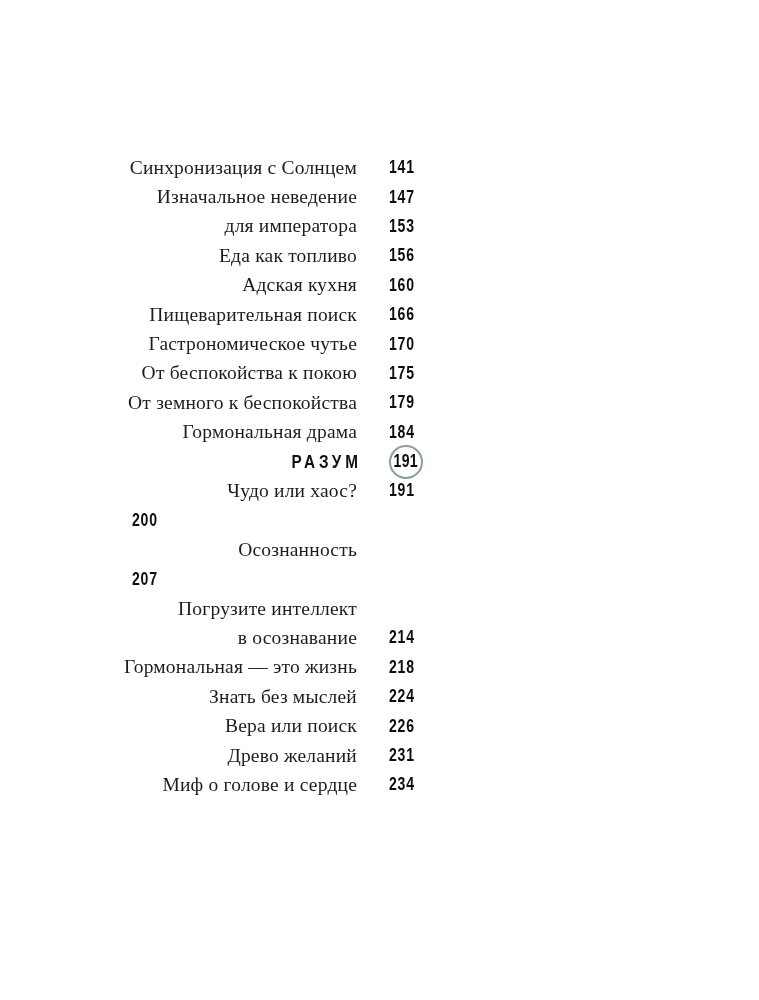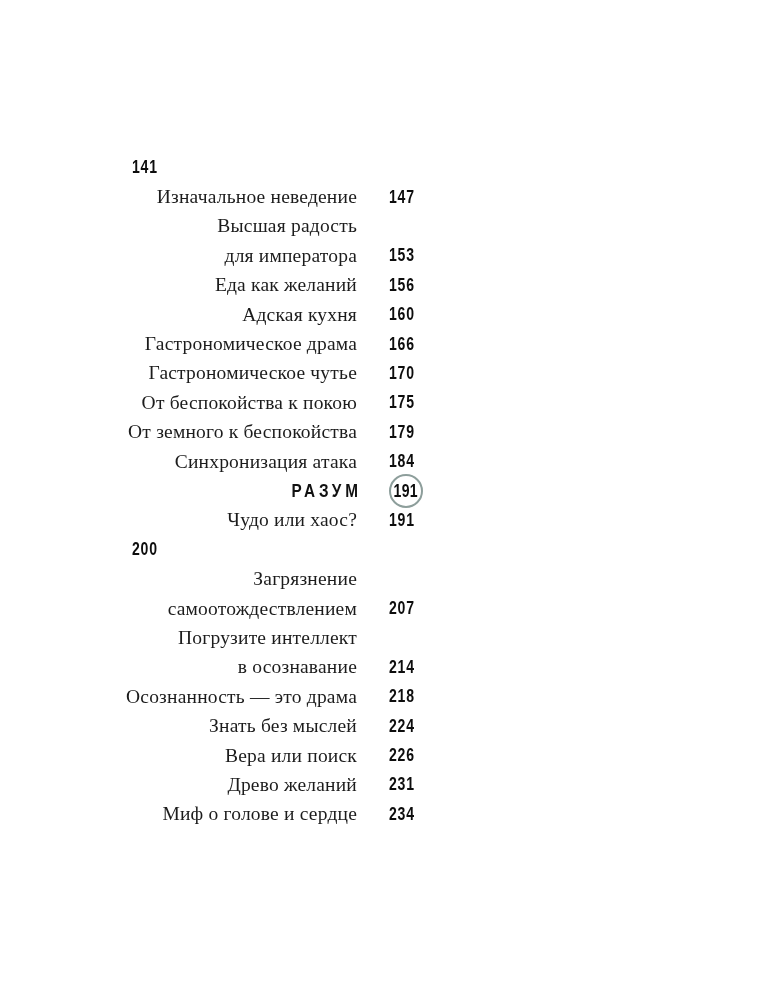--- a/index.html
+++ b/index.html
@@ -84,20 +84,23 @@
     margin-right: -0.5px;
   }
 </style>
 </head>
 <body style="background: rgb(255, 255, 255);">
 
 <main class="book-page">
   <div class="toc" id="toc">
       <div class="entry">
         <div class="line">
+    <div class="title-cell">
+      <span class="title-text">Синхронизация с Солнцем</span>
+    </div>
     <div class="num-cell">
       <span class="circle-wrap">
         <span class="pagenum">141</span>
       </span>
     </div>
   </div>
       </div>
       <div class="entry">
         <div class="line">
     <div class="title-cell">
@@ -106,43 +109,33 @@
     <div class="num-cell">
       <span class="circle-wrap">
         <span class="pagenum">147</span>
       </span>
     </div>
   </div>
       </div>
       <div class="entry">
         <div class="line">
     <div class="title-cell">
-      <span class="title-text">Высшая радость</span>
-    </div>
-    <div class="num-cell">
-      <span class="circle-wrap">
-        <span class="pagenum"></span>
-      </span>
-    </div>
-  </div>
-        <div class="line">
-    <div class="title-cell">
       <span class="title-text">для императора</span>
     </div>
     <div class="num-cell">
       <span class="circle-wrap">
         <span class="pagenum">153</span>
       </span>
     </div>
   </div>
       </div>
       <div class="entry">
         <div class="line">
     <div class="title-cell">
-      <span class="title-text">Еда как желаний</span>
+      <span class="title-text">Еда как топливо</span>
     </div>
     <div class="num-cell">
       <span class="circle-wrap">
         <span class="pagenum">156</span>
       </span>
     </div>
   </div>
       </div>
       <div class="entry">
         <div class="line">
@@ -152,21 +145,21 @@
     <div class="num-cell">
       <span class="circle-wrap">
         <span class="pagenum">160</span>
       </span>
     </div>
   </div>
       </div>
       <div class="entry">
         <div class="line">
     <div class="title-cell">
-      <span class="title-text">Гастрономическое драма</span>
+      <span class="title-text">Пищеварительная поиск</span>
     </div>
     <div class="num-cell">
       <span class="circle-wrap">
         <span class="pagenum">166</span>
       </span>
     </div>
   </div>
       </div>
       <div class="entry">
         <div class="line">
@@ -200,21 +193,21 @@
     <div class="num-cell">
       <span class="circle-wrap">
         <span class="pagenum">179</span>
       </span>
     </div>
   </div>
       </div>
       <div class="entry">
         <div class="line">
     <div class="title-cell">
-      <span class="title-text">Синхронизация атака</span>
+      <span class="title-text">Гормональная драма</span>
     </div>
     <div class="num-cell">
       <span class="circle-wrap">
         <span class="pagenum">184</span>
       </span>
     </div>
   </div>
       </div>
       <div class="entry section">
         <div class="line">
@@ -245,32 +238,29 @@
     <div class="num-cell">
       <span class="circle-wrap">
         <span class="pagenum">200</span>
       </span>
     </div>
   </div>
       </div>
       <div class="entry">
         <div class="line">
     <div class="title-cell">
-      <span class="title-text">Загрязнение</span>
+      <span class="title-text">Осознанность</span>
     </div>
     <div class="num-cell">
       <span class="circle-wrap">
         <span class="pagenum"></span>
       </span>
     </div>
   </div>
         <div class="line">
-    <div class="title-cell">
-      <span class="title-text">самоотождествлением</span>
-    </div>
     <div class="num-cell">
       <span class="circle-wrap">
         <span class="pagenum">207</span>
       </span>
     </div>
   </div>
       </div>
       <div class="entry">
         <div class="line">
     <div class="title-cell">
@@ -289,21 +279,21 @@
     <div class="num-cell">
       <span class="circle-wrap">
         <span class="pagenum">214</span>
       </span>
     </div>
   </div>
       </div>
       <div class="entry">
         <div class="line">
     <div class="title-cell">
-      <span class="title-text">Осознанность — это драма</span>
+      <span class="title-text">Гормональная — это жизнь</span>
     </div>
     <div class="num-cell">
       <span class="circle-wrap">
         <span class="pagenum">218</span>
       </span>
     </div>
   </div>
       </div>
       <div class="entry">
         <div class="line">

